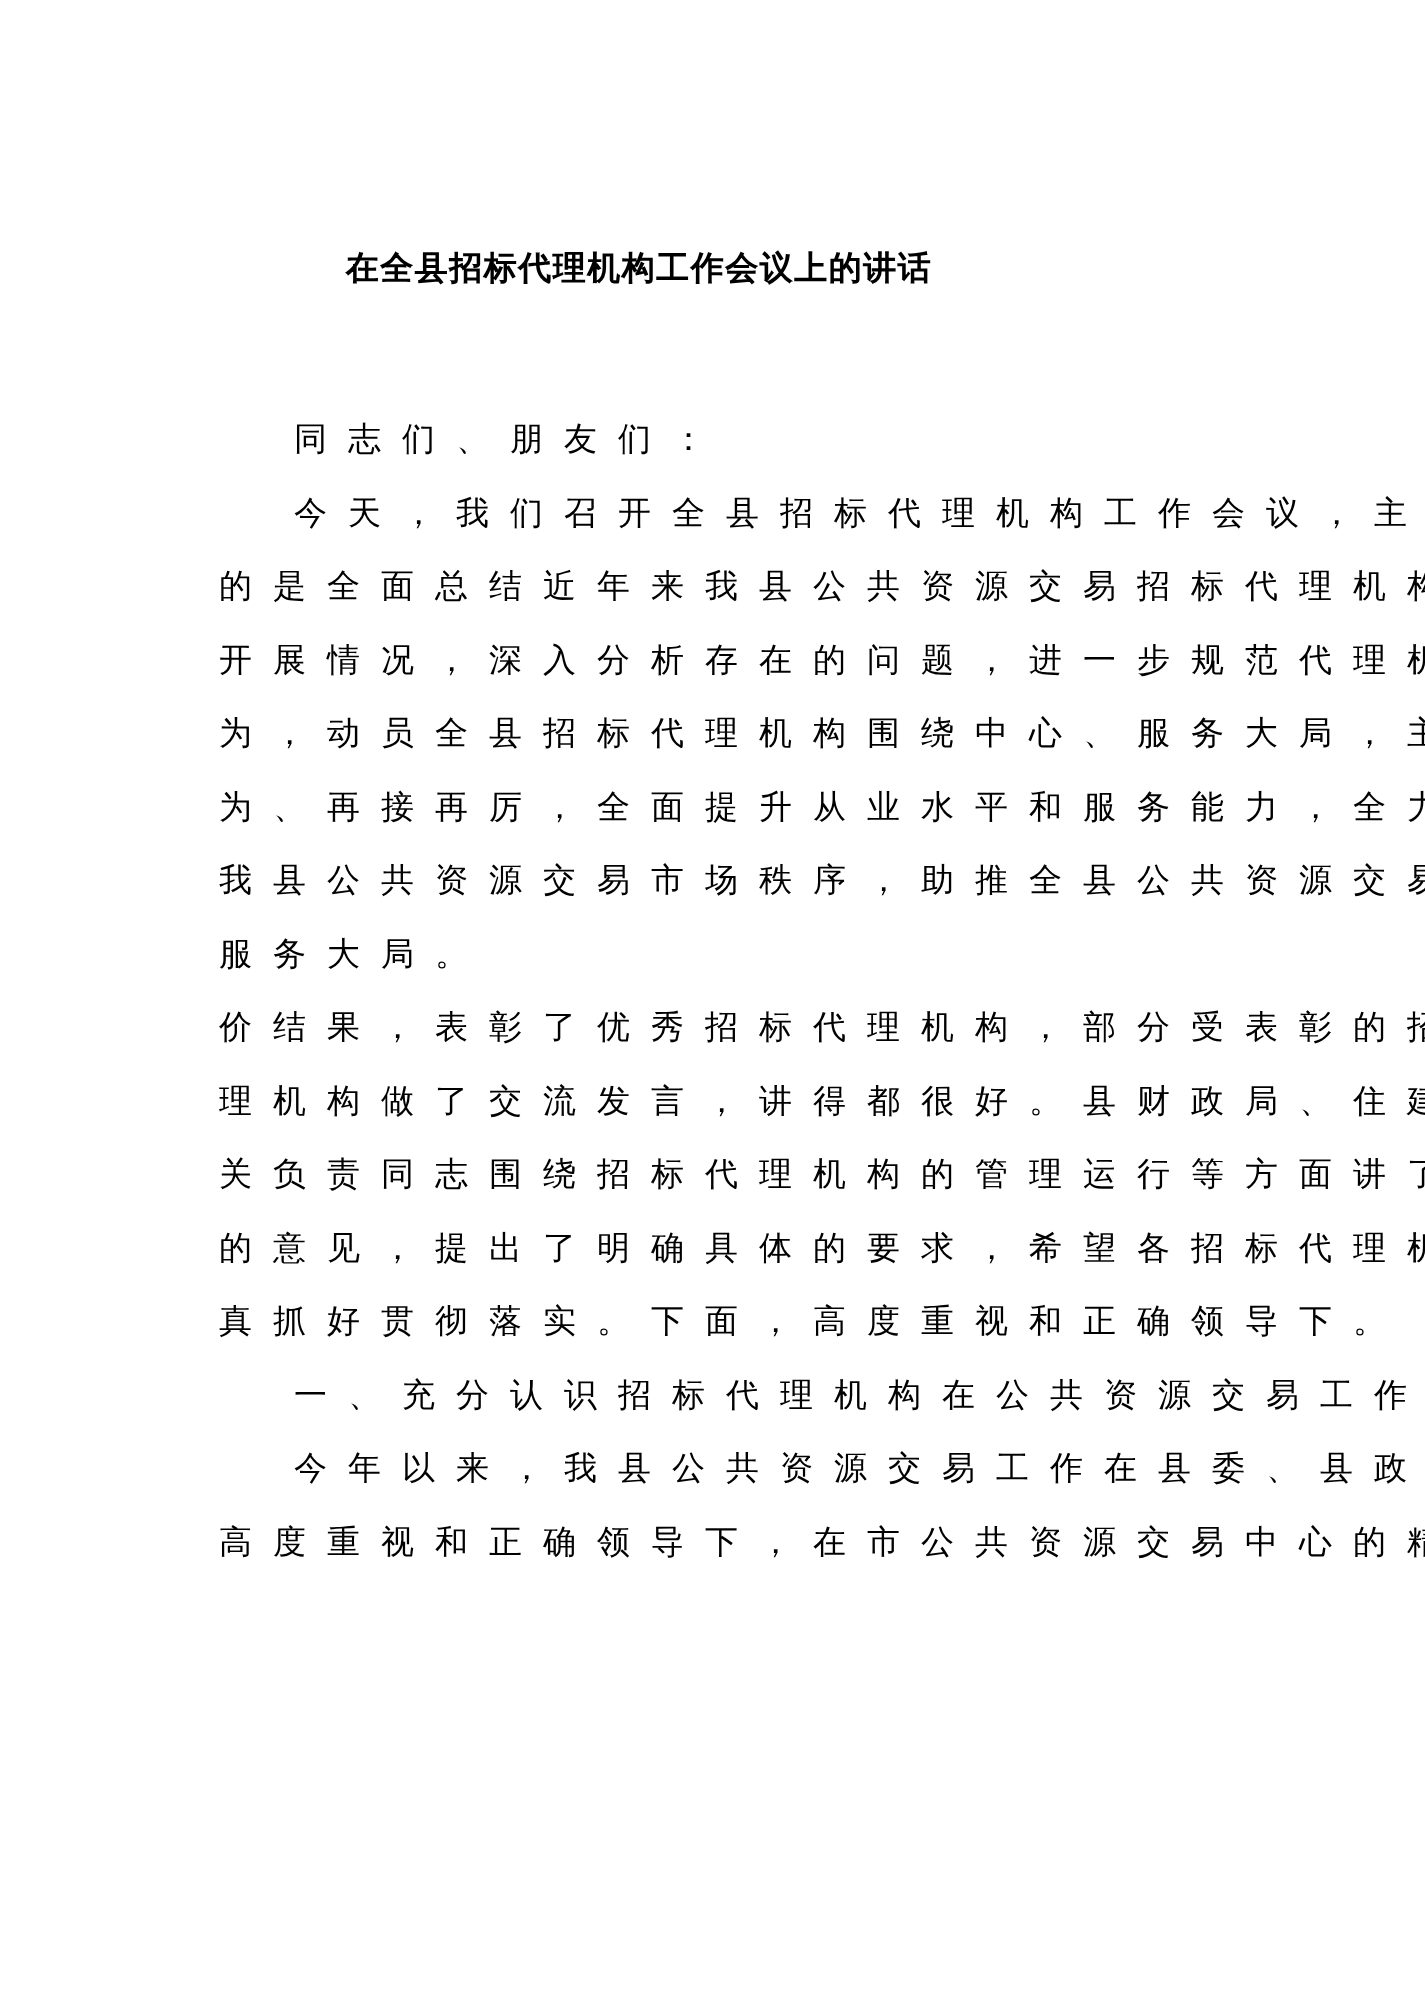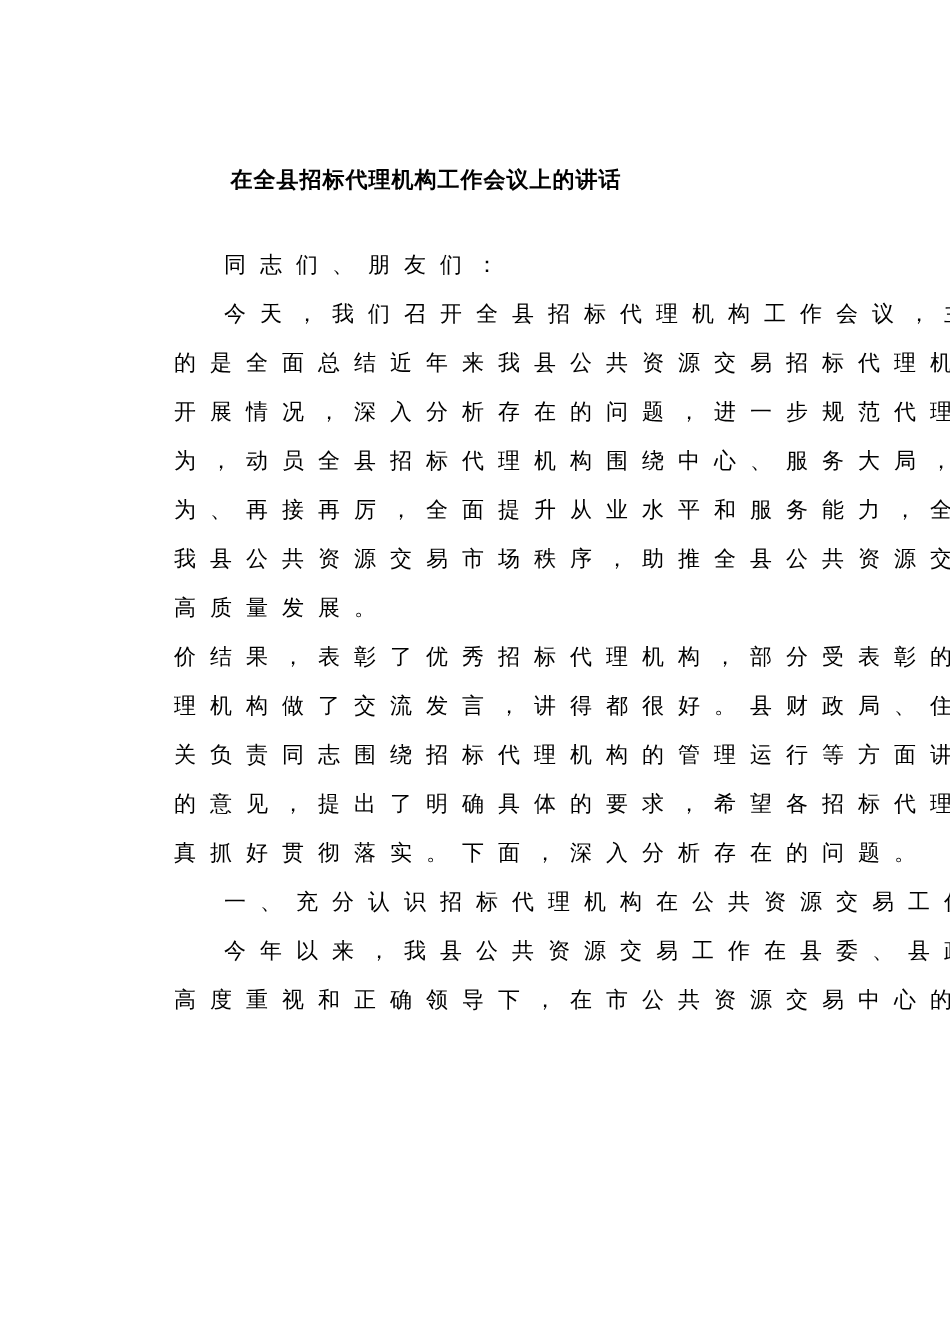--- a/index.html
+++ b/index.html
@@ -30,25 +30,24 @@
       text-align: center;
       font-family: "DejaVu Sans", sans-serif;
       font-weight: bold;
       font-size: 22px;
       line-height: 40px;
       letter-spacing: 1px;
     }
     .body-text {
       position: absolute;
       left: 146px;
-      top: 240px;
+      top: 268px;
       width: 660px;
       font-family: Liberation Sans, sans-serif;
       font-size: 22px;
-      margin-left: 28px;
     }
     .line {
       height: 49px;
       line-height: 49px;
       white-space: nowrap;
       letter-spacing: 14px;
     }
     .line.indent {
       padding-left: 50px;
     }
@@ -64,26 +63,26 @@
 
   <div class="body-text">
     <div class="line indent">同志们、朋友们：</div>
 
     <div class="line indent">今天，我们召开全县招标代理机构工作会议，主要目</div>
     <div class="line">的是全面总结近年来我县公共资源交易招标代理机构业务</div>
     <div class="line">开展情况，深入分析存在的问题，进一步规范代理机构行</div>
     <div class="line">为，动员全县招标代理机构围绕中心、服务大局，主动作</div>
     <div class="line">为、再接再厉，全面提升从业水平和服务能力，全力维护</div>
     <div class="line">我县公共资源交易市场秩序，助推全县公共资源交易事业</div>
-    <div class="line">高质量发展。</div>
+    <div class="line">服务大局。</div>
 
     <div class="line">价结果，表彰了优秀招标代理机构，部分受表彰的招标代</div>
     <div class="line">理机构做了交流发言，讲得都很好。县财政局、住建局有</div>
     <div class="line">关负责同志围绕招标代理机构的管理运行等方面讲了很好</div>
     <div class="line">的意见，提出了明确具体的要求，希望各招标代理机构认</div>
-    <div class="line">真抓好贯彻落实。下面，深入分析存在的问题。</div>
+    <div class="line">真抓好贯彻落实。下面，高度重视和正确领导下。</div>
 
     <div class="line indent">一、充分认识招标代理机构在公共资源交易工作中的</div>
 
     <div class="line indent">今年以来，我县公共资源交易工作在县委、县政府的</div>
     <div class="line">高度重视和正确领导下，在市公共资源交易中心的精心指</div>
   </div>
 </div>
 
 </body></html>

